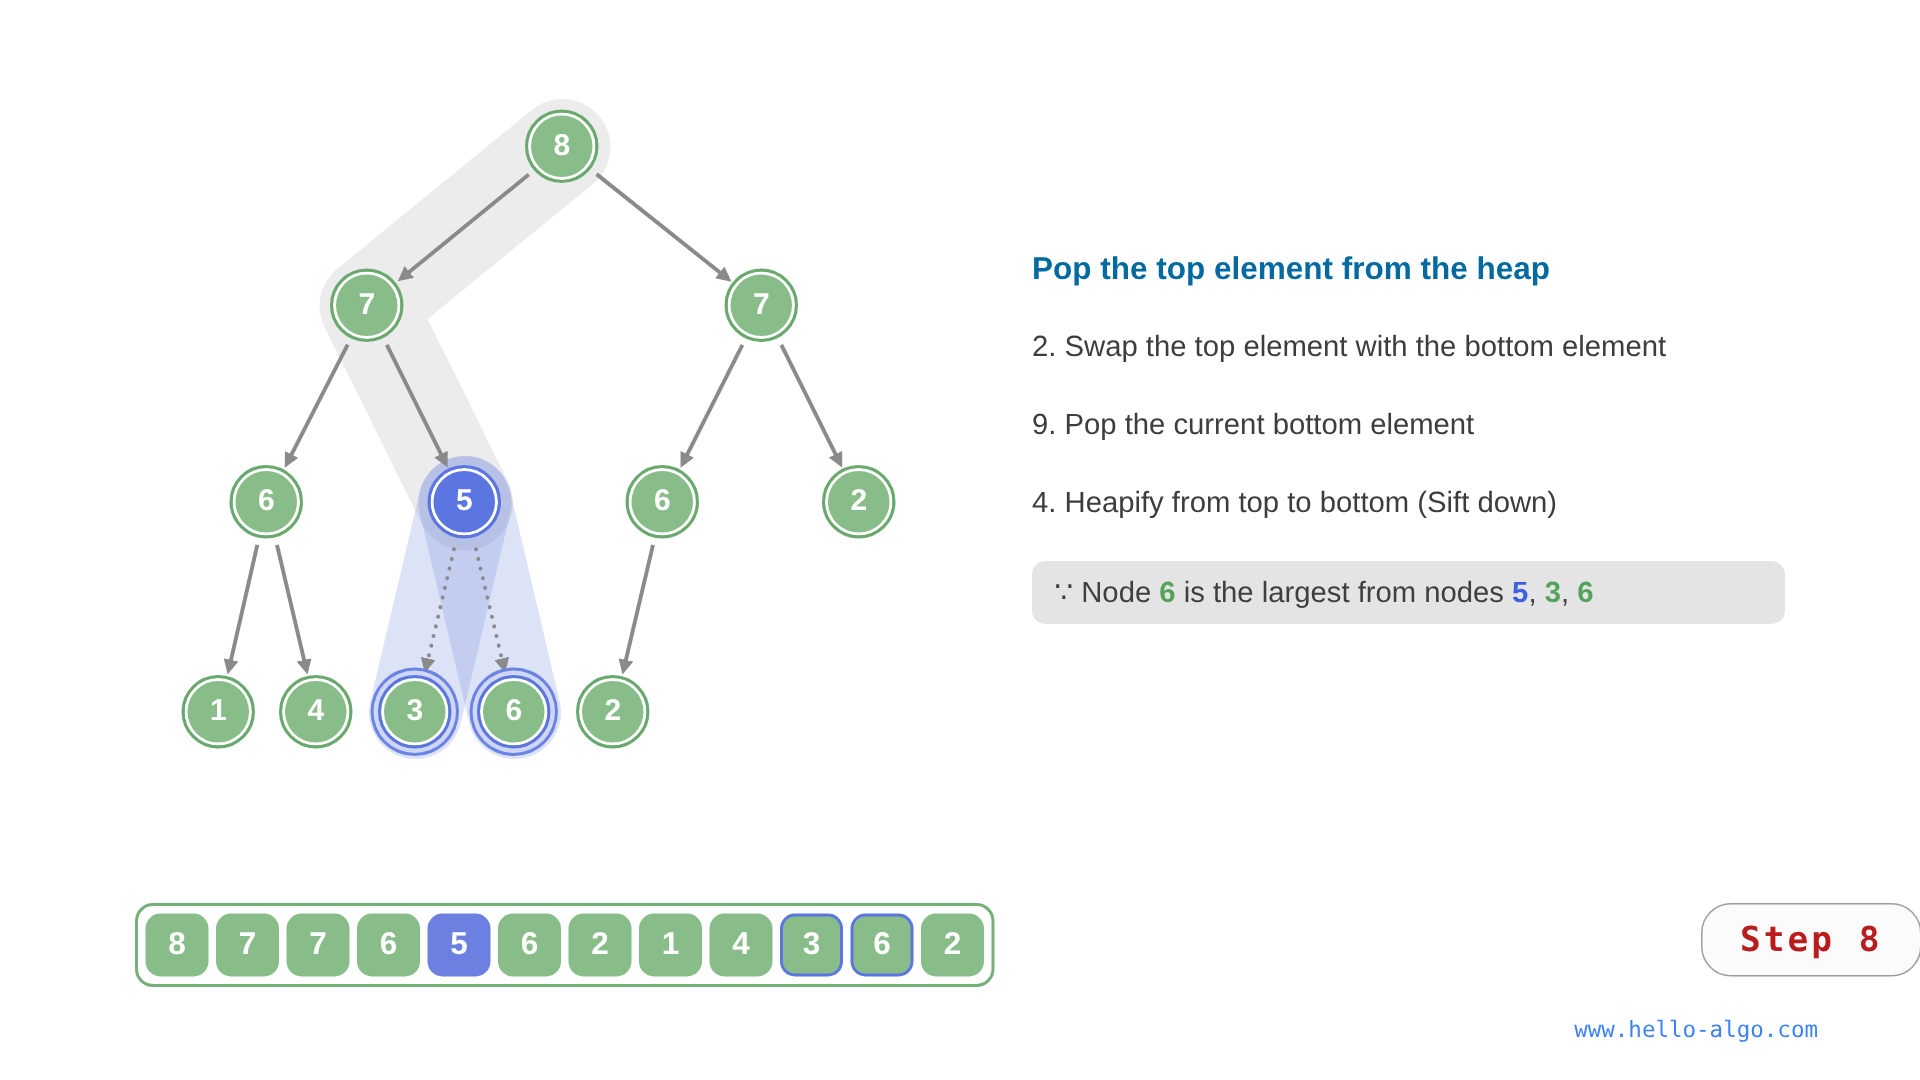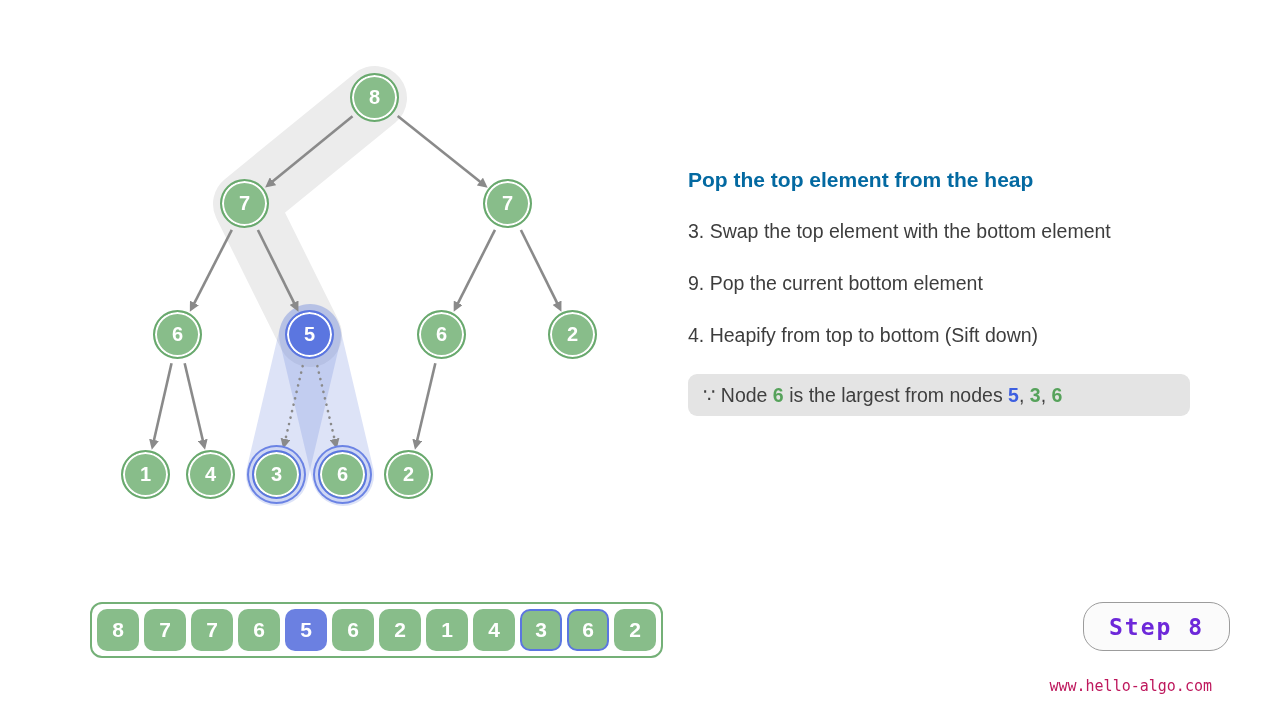--- a/index.html
+++ b/index.html
@@ -44,29 +44,29 @@
   }
   .cell {
     width:42px; height:42px; border-radius:10px; box-sizing:border-box;
     display:flex; align-items:center; justify-content:center;
     color:#fff; font-weight:bold; font-size:21px; background:var(--green-fill);
   }
   .cell.blue { background:#6B80E1; }
   .cell.ring { border:2.5px solid var(--blue-fill); }
 
   #step-badge {
-    position:absolute; left:1083px; top:602px; width:147px; height:49px; box-sizing:border-box;
+    position:absolute; left:1134px; top:602px; width:147px; height:49px; box-sizing:border-box;
     border:1.5px solid #9C9C9C; border-radius:20px; background:#FBFBFB;
     display:flex; align-items:center; justify-content:center;
     font-family:"DejaVu Sans Mono", monospace; font-weight:bold; font-size:23px;
-    letter-spacing:2px; color:#6d28d9;
+    letter-spacing:2px; color:#b91c1c;
   }
   #watermark {
     position:absolute; right:68px; top:677px;
-    font-family:"DejaVu Sans Mono", monospace; font-size:15px; color:#be185d;
+    font-family:"DejaVu Sans Mono", monospace; font-size:15px; color:#3b82f6;
   }
 </style>
 </head>
 <body>
 
 <div id="stage">
 
   <svg id="tree-svg" width="680" height="560" viewBox="0 0 680 560">
     <defs>
       <marker id="arrowhead" markerUnits="userSpaceOnUse" markerWidth="10" markerHeight="10" refX="6" refY="5" orient="auto">
@@ -130,21 +130,21 @@
         <span>6</span>
       </div>
       <div class="node green" style="left: 384px; top: 450px;">
         <span>2</span>
       </div>
     </div>
 
   <div id="panel">
     <h1 id="panel-title">Pop the top element from the heap</h1>
     <div id="steps">
-        <div class="step-item">3. Swap the top element with the bottom element</div>
+        <div class="step-item">2. Swap the top element with the bottom element</div>
         <div class="step-item">9. Pop the current bottom element</div>
         <div class="step-item">4. Heapify from top to bottom (Sift down)</div>
       </div>
     <div id="note-box"><span class="np-dark">∵ Node </span><span class="np-green">6</span><span class="np-dark"> is the largest from nodes </span><span class="np-blue">5</span><span class="np-dark">, </span><span class="np-green">3</span><span class="np-dark">, </span><span class="np-green">6</span></div>
   </div>
 
   <div id="array-box">
       <div class="cell green">
         <span>8</span>
       </div>

